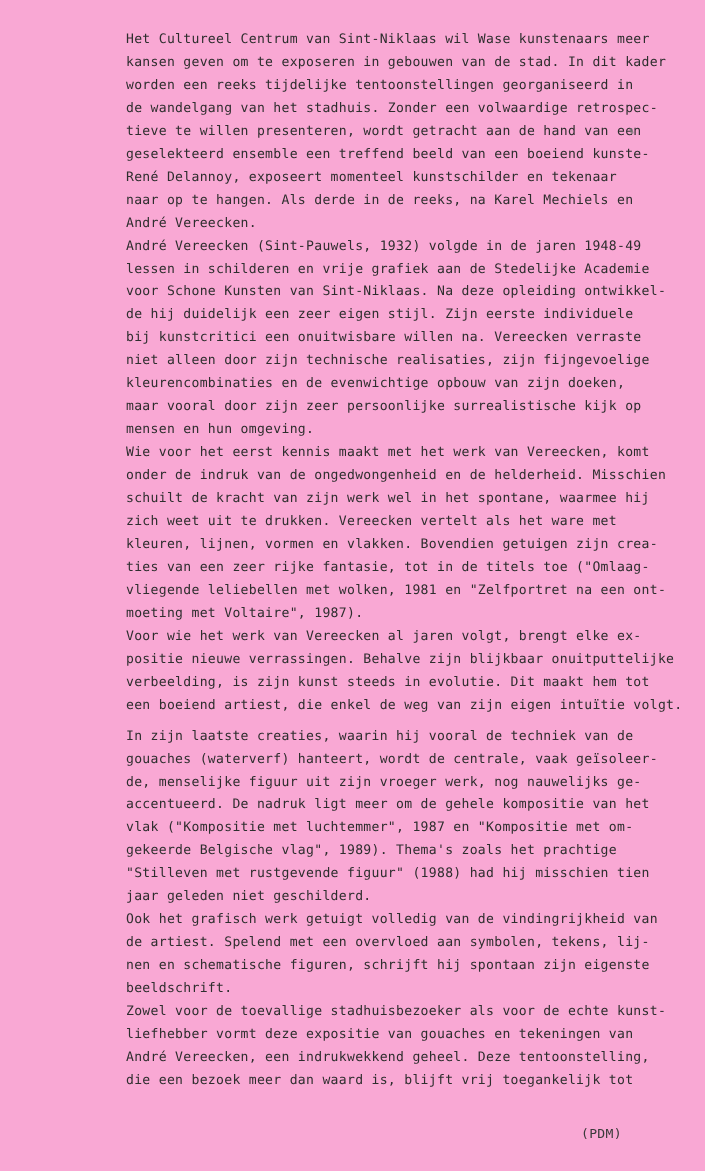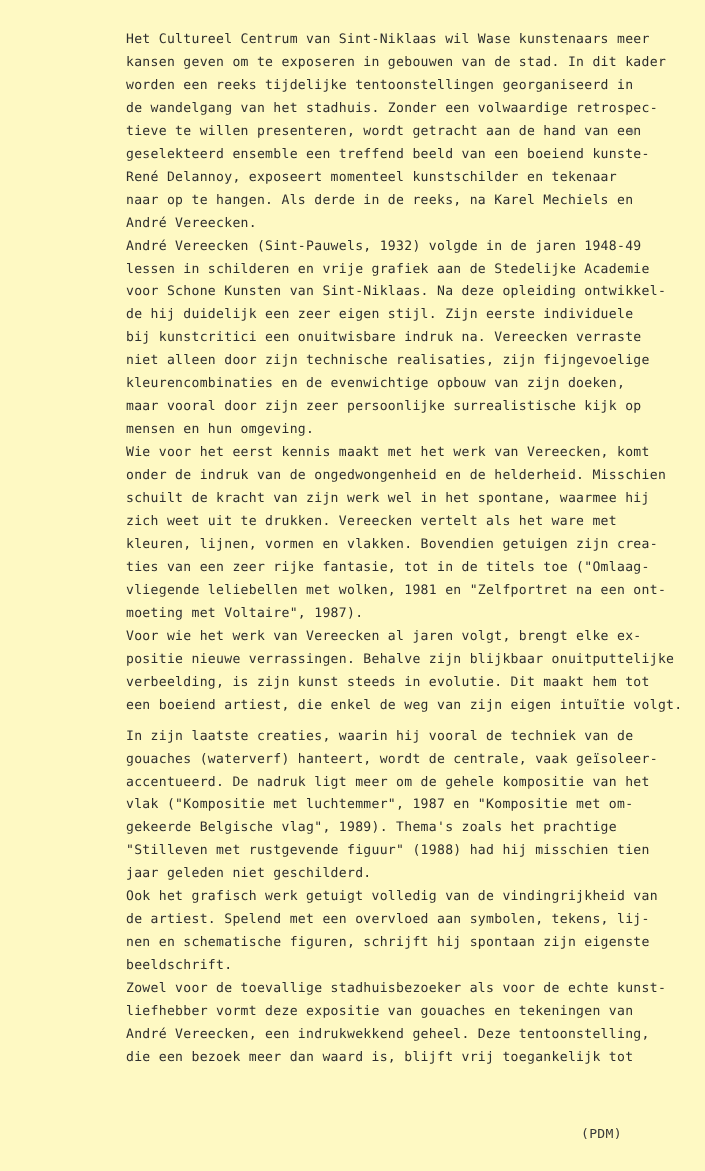--- a/index.html
+++ b/index.html
@@ -5,21 +5,21 @@
 <style>
   html, body {
     margin: 0;
     padding: 0;
     background: #ffffff;
   }
   .page {
     position: relative;
     width: 705px;
     height: 1171px;
-    background: #fef9c3;
+    background: #f9a8d4;
     overflow: hidden;
     font-family: "DejaVu Sans Mono", "Liberation Mono", monospace;
   }
   .body-text {
     position: absolute;
     left: 126px;
     top: 29px;
     width: 540px;
   }
   .line {
@@ -71,39 +71,40 @@
       <div class="line">de wandelgang van het stadhuis. Zonder een volwaardige retrospec-</div>
       <div class="line">tieve te willen presenteren, wordt getracht aan de hand van een</div>
       <div class="line">geselekteerd ensemble een treffend beeld van een boeiend kunste-</div>
       <div class="line">René Delannoy, exposeert momenteel kunstschilder en tekenaar</div>
       <div class="line">naar op te hangen. Als derde in de reeks, na Karel Mechiels en</div>
       <div class="line">André Vereecken.</div>
       <div class="line">André Vereecken (Sint-Pauwels, 1932) volgde in de jaren 1948-49</div>
       <div class="line">lessen in schilderen en vrije grafiek aan de Stedelijke Academie</div>
       <div class="line">voor Schone Kunsten van Sint-Niklaas. Na deze opleiding ontwikkel-</div>
       <div class="line">de hij duidelijk een zeer eigen stijl. Zijn eerste individuele</div>
-      <div class="line">bij kunstcritici een onuitwisbare indruk na. Vereecken verraste</div>
+      <div class="line">bij kunstcritici een onuitwisbare willen na. Vereecken verraste</div>
       <div class="line">niet alleen door zijn technische realisaties, zijn fijngevoelige</div>
       <div class="line">kleurencombinaties en de evenwichtige opbouw van zijn doeken,</div>
       <div class="line">maar vooral door zijn zeer persoonlijke surrealistische kijk op</div>
       <div class="line">mensen en hun omgeving.</div>
       <div class="line">Wie voor het eerst kennis maakt met het werk van Vereecken, komt</div>
       <div class="line">onder de indruk van de ongedwongenheid en de helderheid. Misschien</div>
       <div class="line">schuilt de kracht van zijn werk wel in het spontane, waarmee hij</div>
       <div class="line">zich weet uit te drukken. Vereecken vertelt als het ware met</div>
       <div class="line">kleuren, lijnen, vormen en vlakken. Bovendien getuigen zijn crea-</div>
       <div class="line">ties van een zeer rijke fantasie, tot in de titels toe ("Omlaag-</div>
       <div class="line">vliegende leliebellen met wolken, 1981 en "Zelfportret na een ont-</div>
       <div class="line">moeting met Voltaire", 1987).</div>
       <div class="line">Voor wie het werk van Vereecken al jaren volgt, brengt elke ex-</div>
       <div class="line">positie nieuwe verrassingen. Behalve zijn blijkbaar onuitputtelijke</div>
       <div class="line">verbeelding, is zijn kunst steeds in evolutie. Dit maakt hem tot</div>
       <div class="line">een boeiend artiest, die enkel de weg van zijn eigen intuïtie volgt.</div>
       <div class="line para-gap">In zijn laatste creaties, waarin hij vooral de techniek van de</div>
       <div class="line">gouaches (waterverf) hanteert, wordt de centrale, vaak geïsoleer-</div>
+      <div class="line">de, menselijke figuur uit zijn vroeger werk, nog nauwelijks ge-</div>
       <div class="line">accentueerd. De nadruk ligt meer om de gehele kompositie van het</div>
       <div class="line">vlak ("Kompositie met luchtemmer", 1987 en "Kompositie met om-</div>
       <div class="line">gekeerde Belgische vlag", 1989). Thema's zoals het prachtige</div>
       <div class="line">"Stilleven met rustgevende figuur" (1988) had hij misschien tien</div>
       <div class="line">jaar geleden niet geschilderd.</div>
       <div class="line">Ook het grafisch werk getuigt volledig van de vindingrijkheid van</div>
       <div class="line">de artiest. Spelend met een overvloed aan symbolen, tekens, lij-</div>
       <div class="line">nen en schematische figuren, schrijft hij spontaan zijn eigenste</div>
       <div class="line">beeldschrift.</div>
       <div class="line">Zowel voor de toevallige stadhuisbezoeker als voor de echte kunst-</div>

